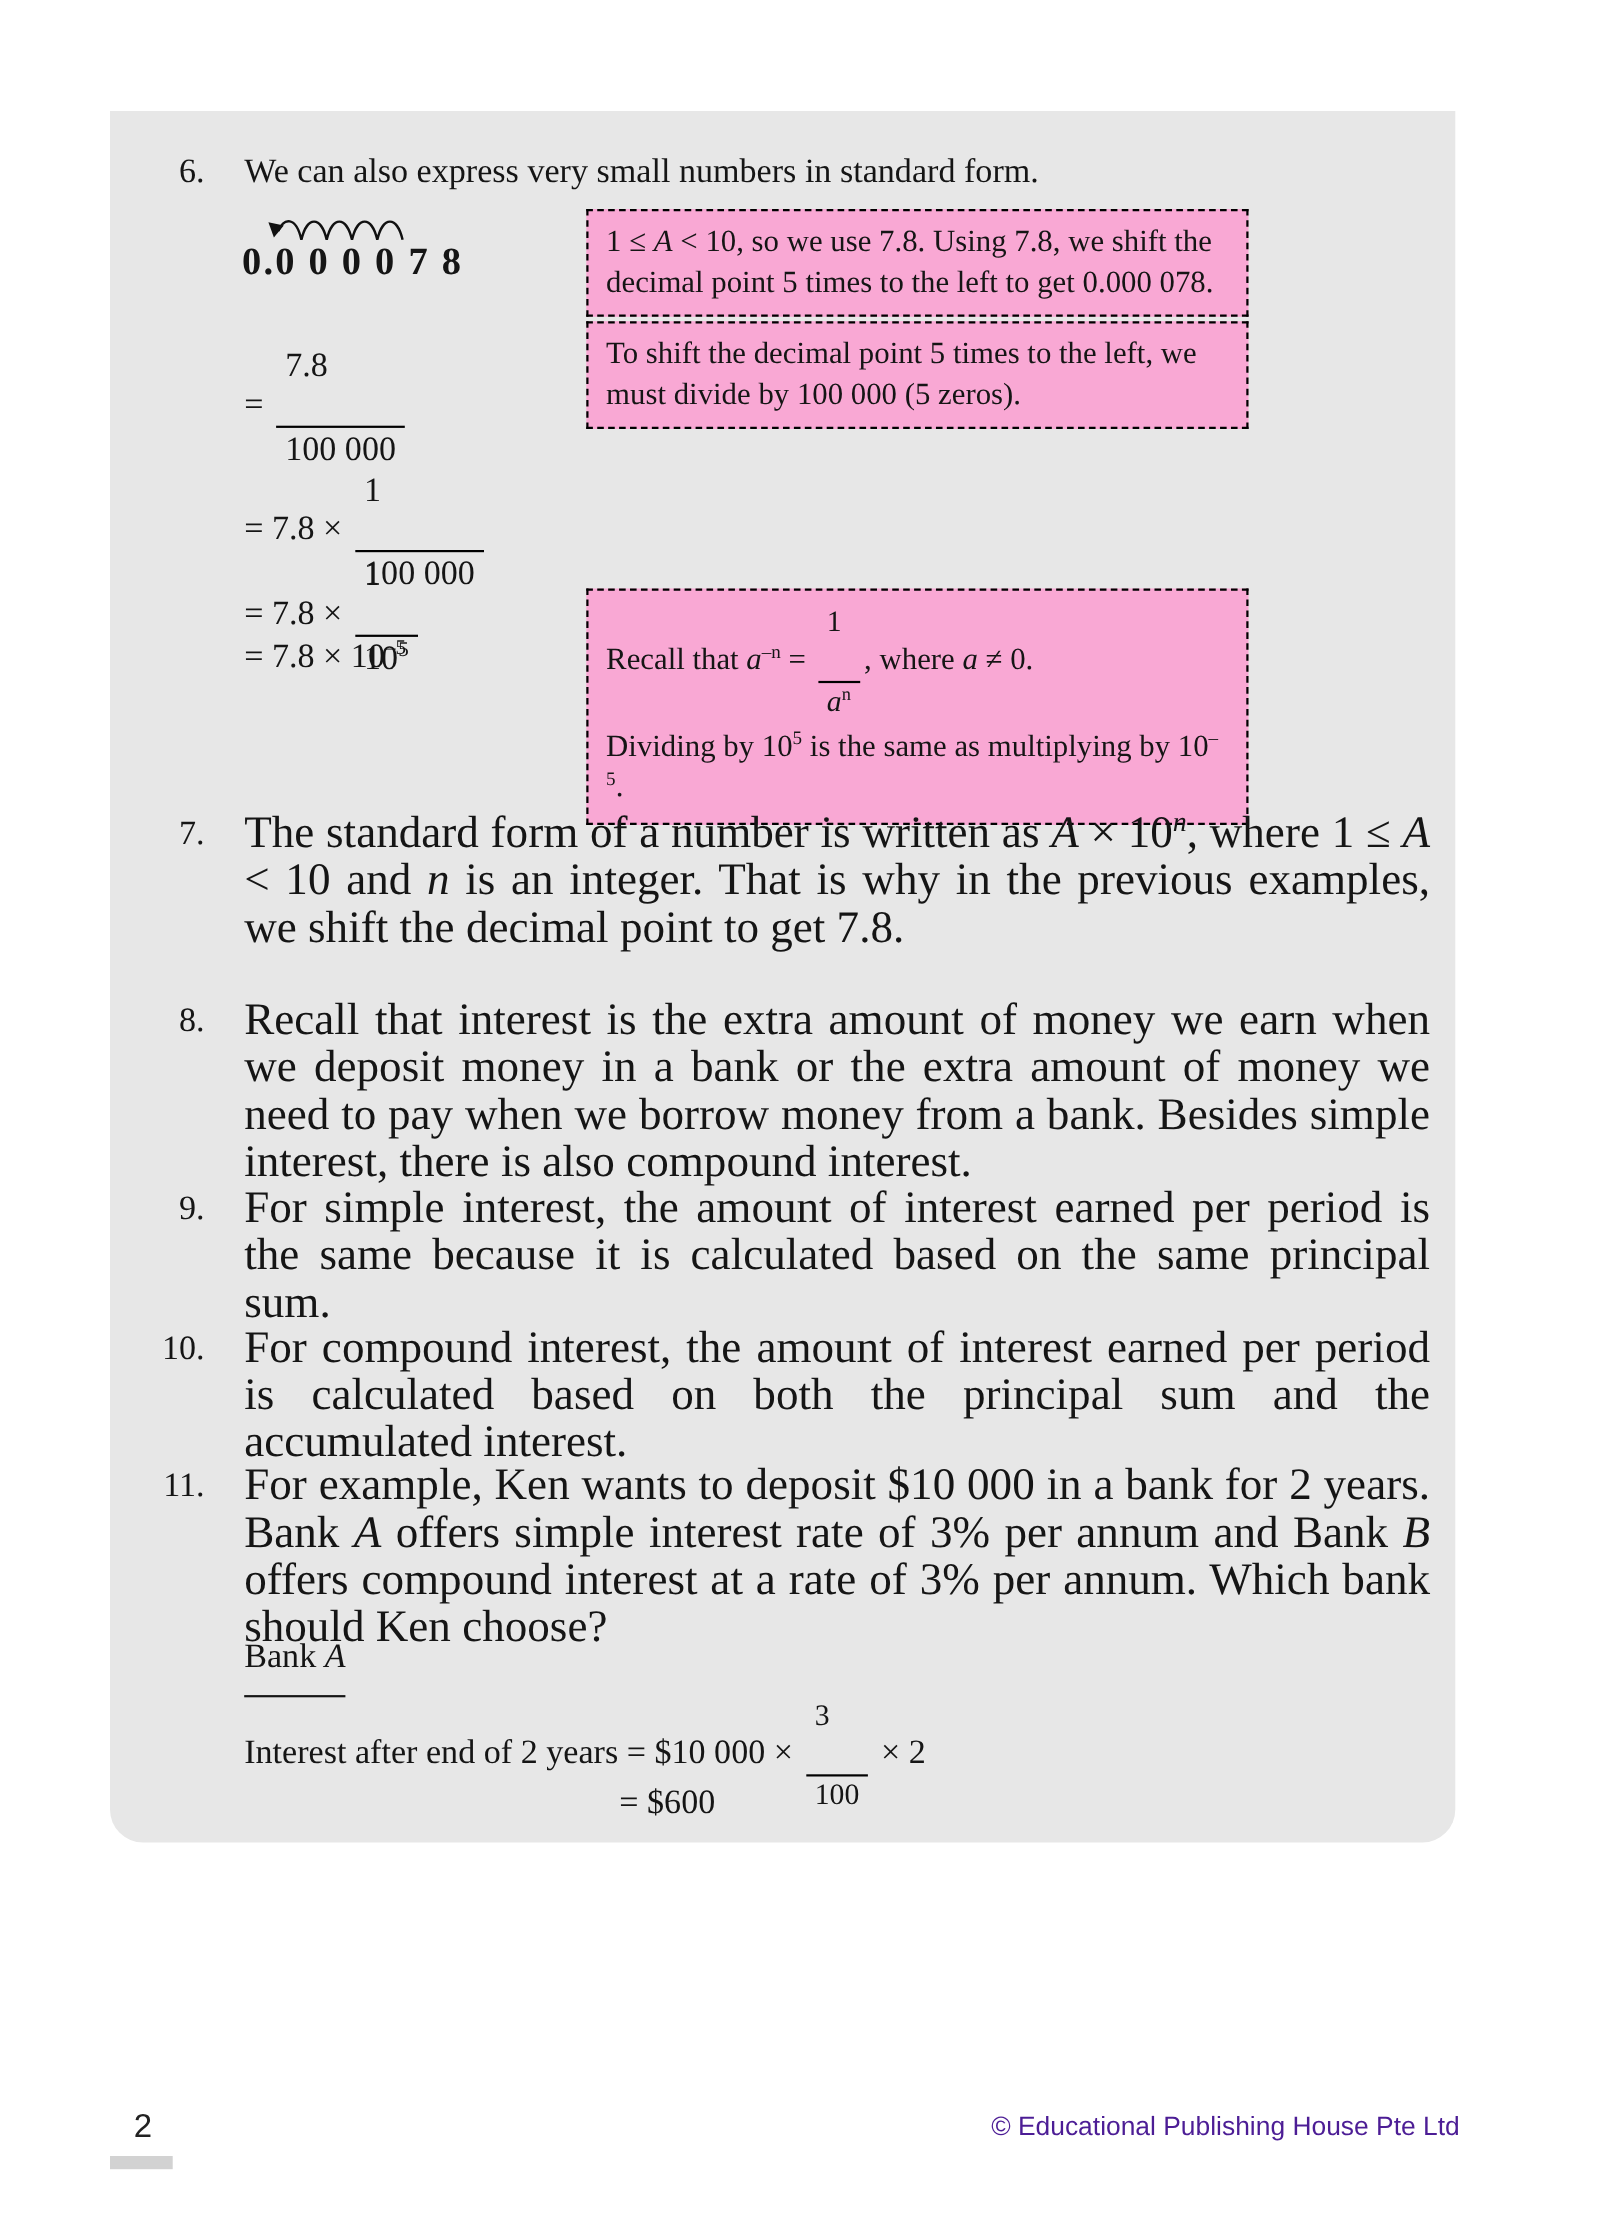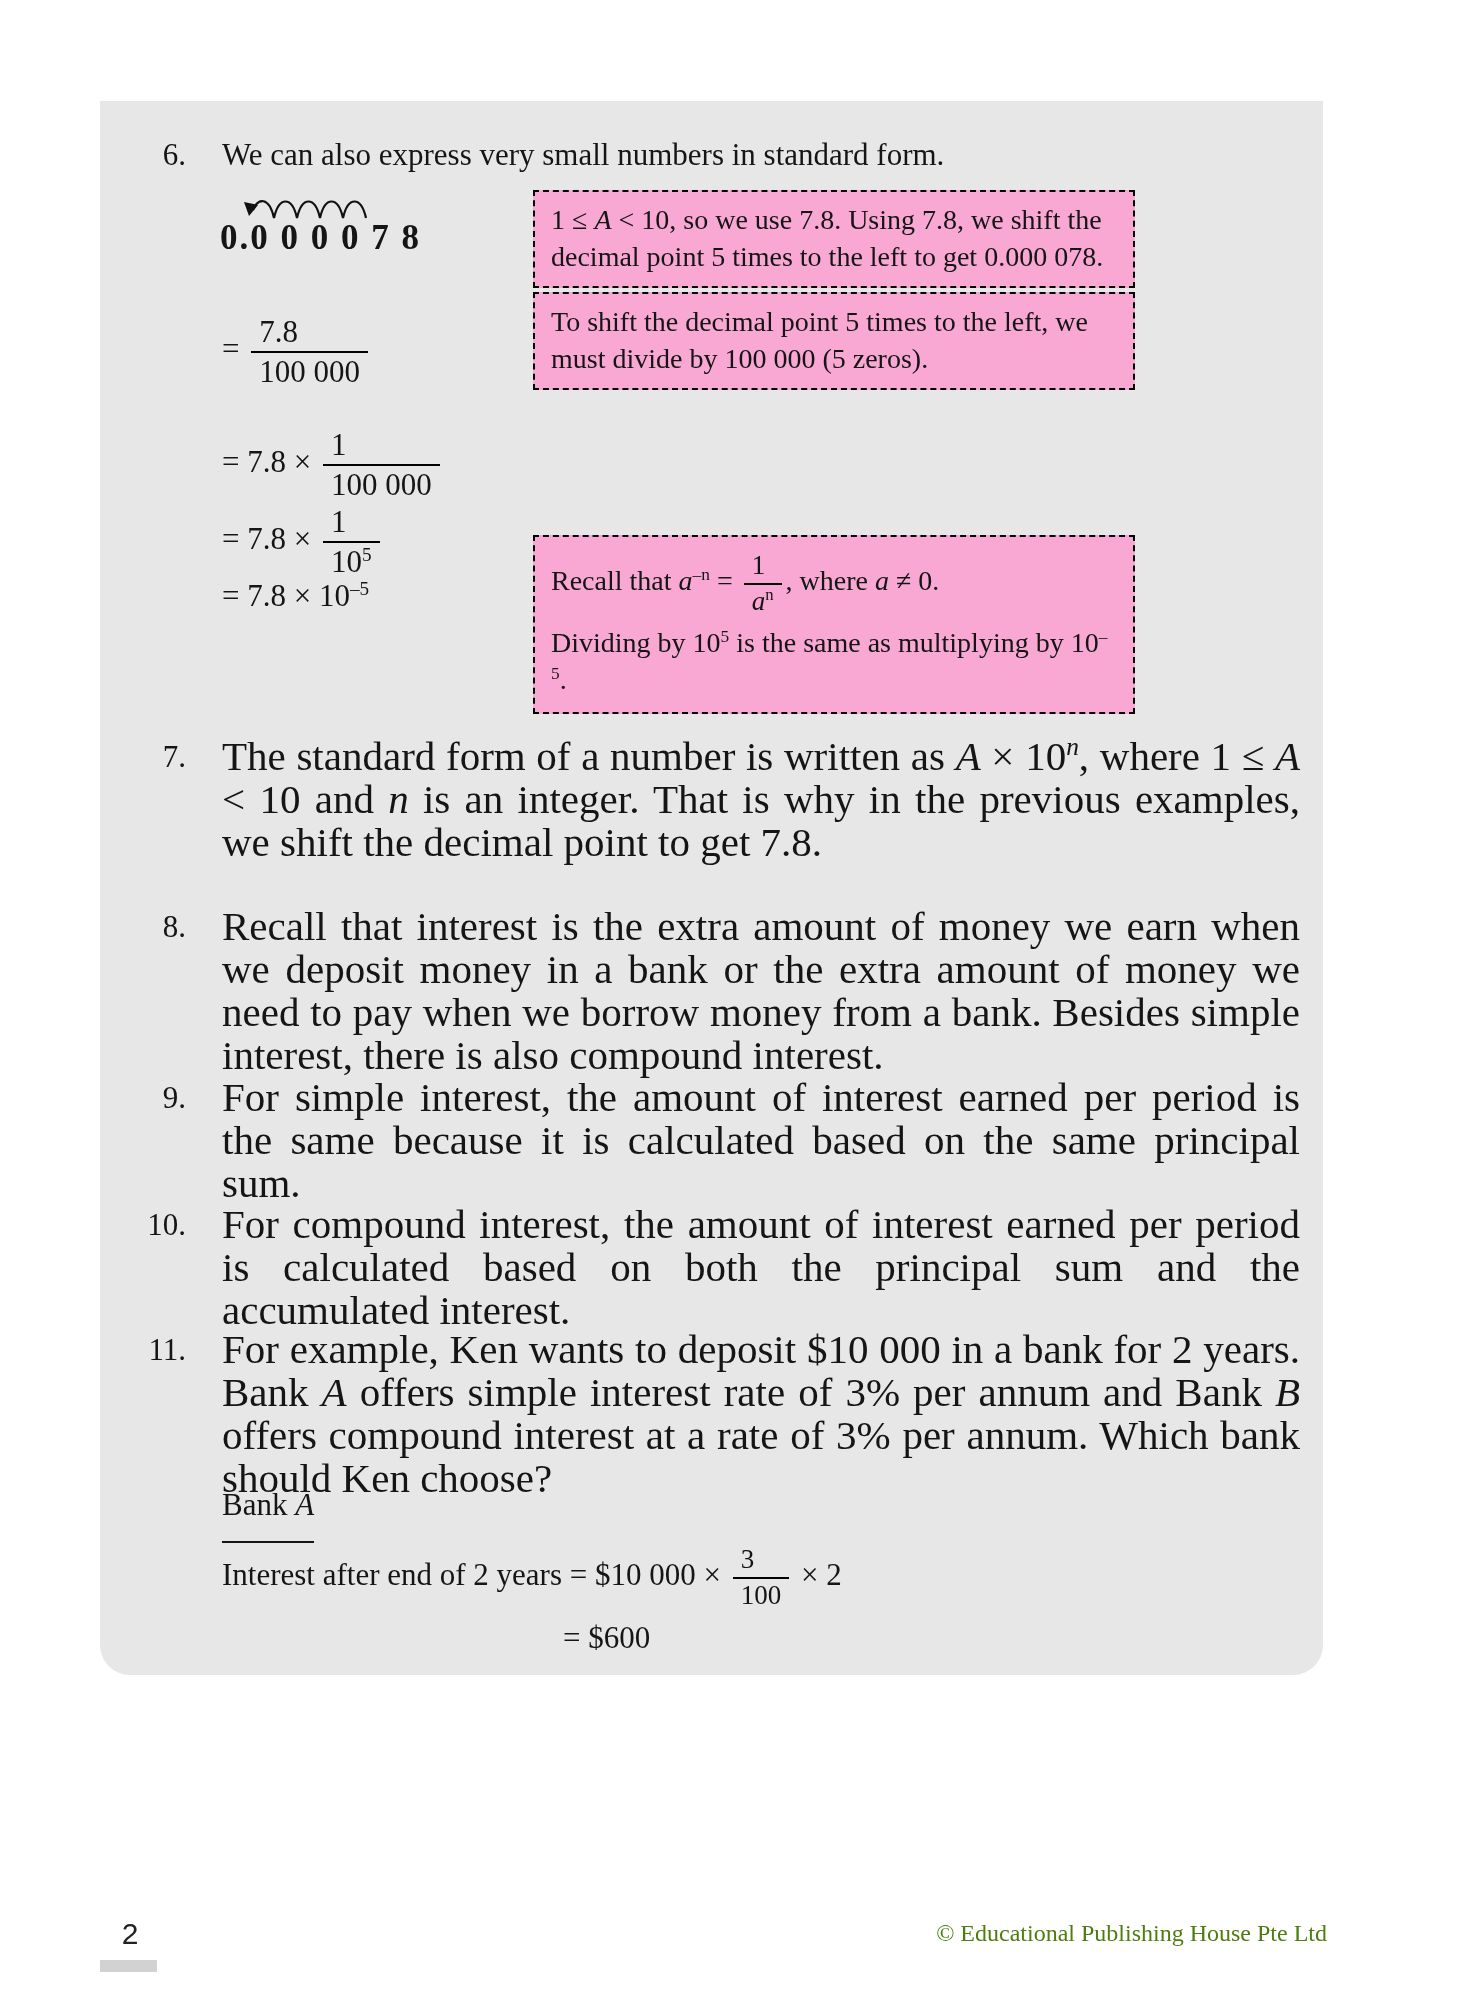--- a/index.html
+++ b/index.html
@@ -22,36 +22,36 @@
   }
   .note {
     position:absolute; left:533px; width:602px; box-sizing:border-box;
     border:2px dashed #000; padding:9px 16px 11px 16px;
     font-size:28px; line-height:37px; background:#f9a8d4;
   }
   .digits { position:absolute; left:220px; top:218px; font-size:35px; letter-spacing:2px;font-weight:bold; }
   .mathrow { position:absolute; left:222px; font-size:31px; white-space:nowrap; }
   .frac { display:inline-block; vertical-align:middle; text-align:left; margin:0 4px; }
   .frac .fn { display:block; padding:0 8px 2px 8px; line-height:1.1; }
-  .frac .fd { display:block; border-top:2px solid #000; padding:2px 8px 0 8px; line-height:1.1; }
+  .frac .fd { display:block; border-top:2px solid #000; padding:2px 8px 0 8px; line-height:1.1;margin-top:36px; }
   .frac-sm { font-size:27px; }
   var, .it { font-style:italic; font-family:"Liberation Serif", serif; }
   b { font-weight:normal; }
   sup { font-size:0.62em; vertical-align:super; line-height:0; }
   .bank-head {
     position:absolute; left:222px; top:1487px; font-size:31px;
     border-bottom:2px solid #151515; padding-bottom:18px;
   }
   .eqline { position:absolute; left:222px; top:1545px; font-size:31px; white-space:nowrap; }
   .eqline2 { position:absolute; left:563px; top:1620px; font-size:31px; }
   .footer-page { position:absolute; left:100px; top:1917px; width:60px; text-align:center;
     font-family:"Liberation Sans", sans-serif; font-size:30px; color:#222; }
   .footer-bar { position:absolute; left:100px; top:1960px; width:57px; height:12px; background:#d2d2d2; }
   .footer-copy { position:absolute; right:136px; top:1920px;
-    font-family:Liberation Serif, serif; font-size:24px; color:#4d7c0f; }
+    font-family:Liberation Sans, sans-serif; font-size:24px; color:#4c1d95; }
   .arcs { position:absolute; left:238px; top:190px; }
 </style>
 </head>
 <body>
 
 <div class="page">
 
   <div class="panel"></div>
 
   <div class="itemnum" style="top:133px">6.</div>

